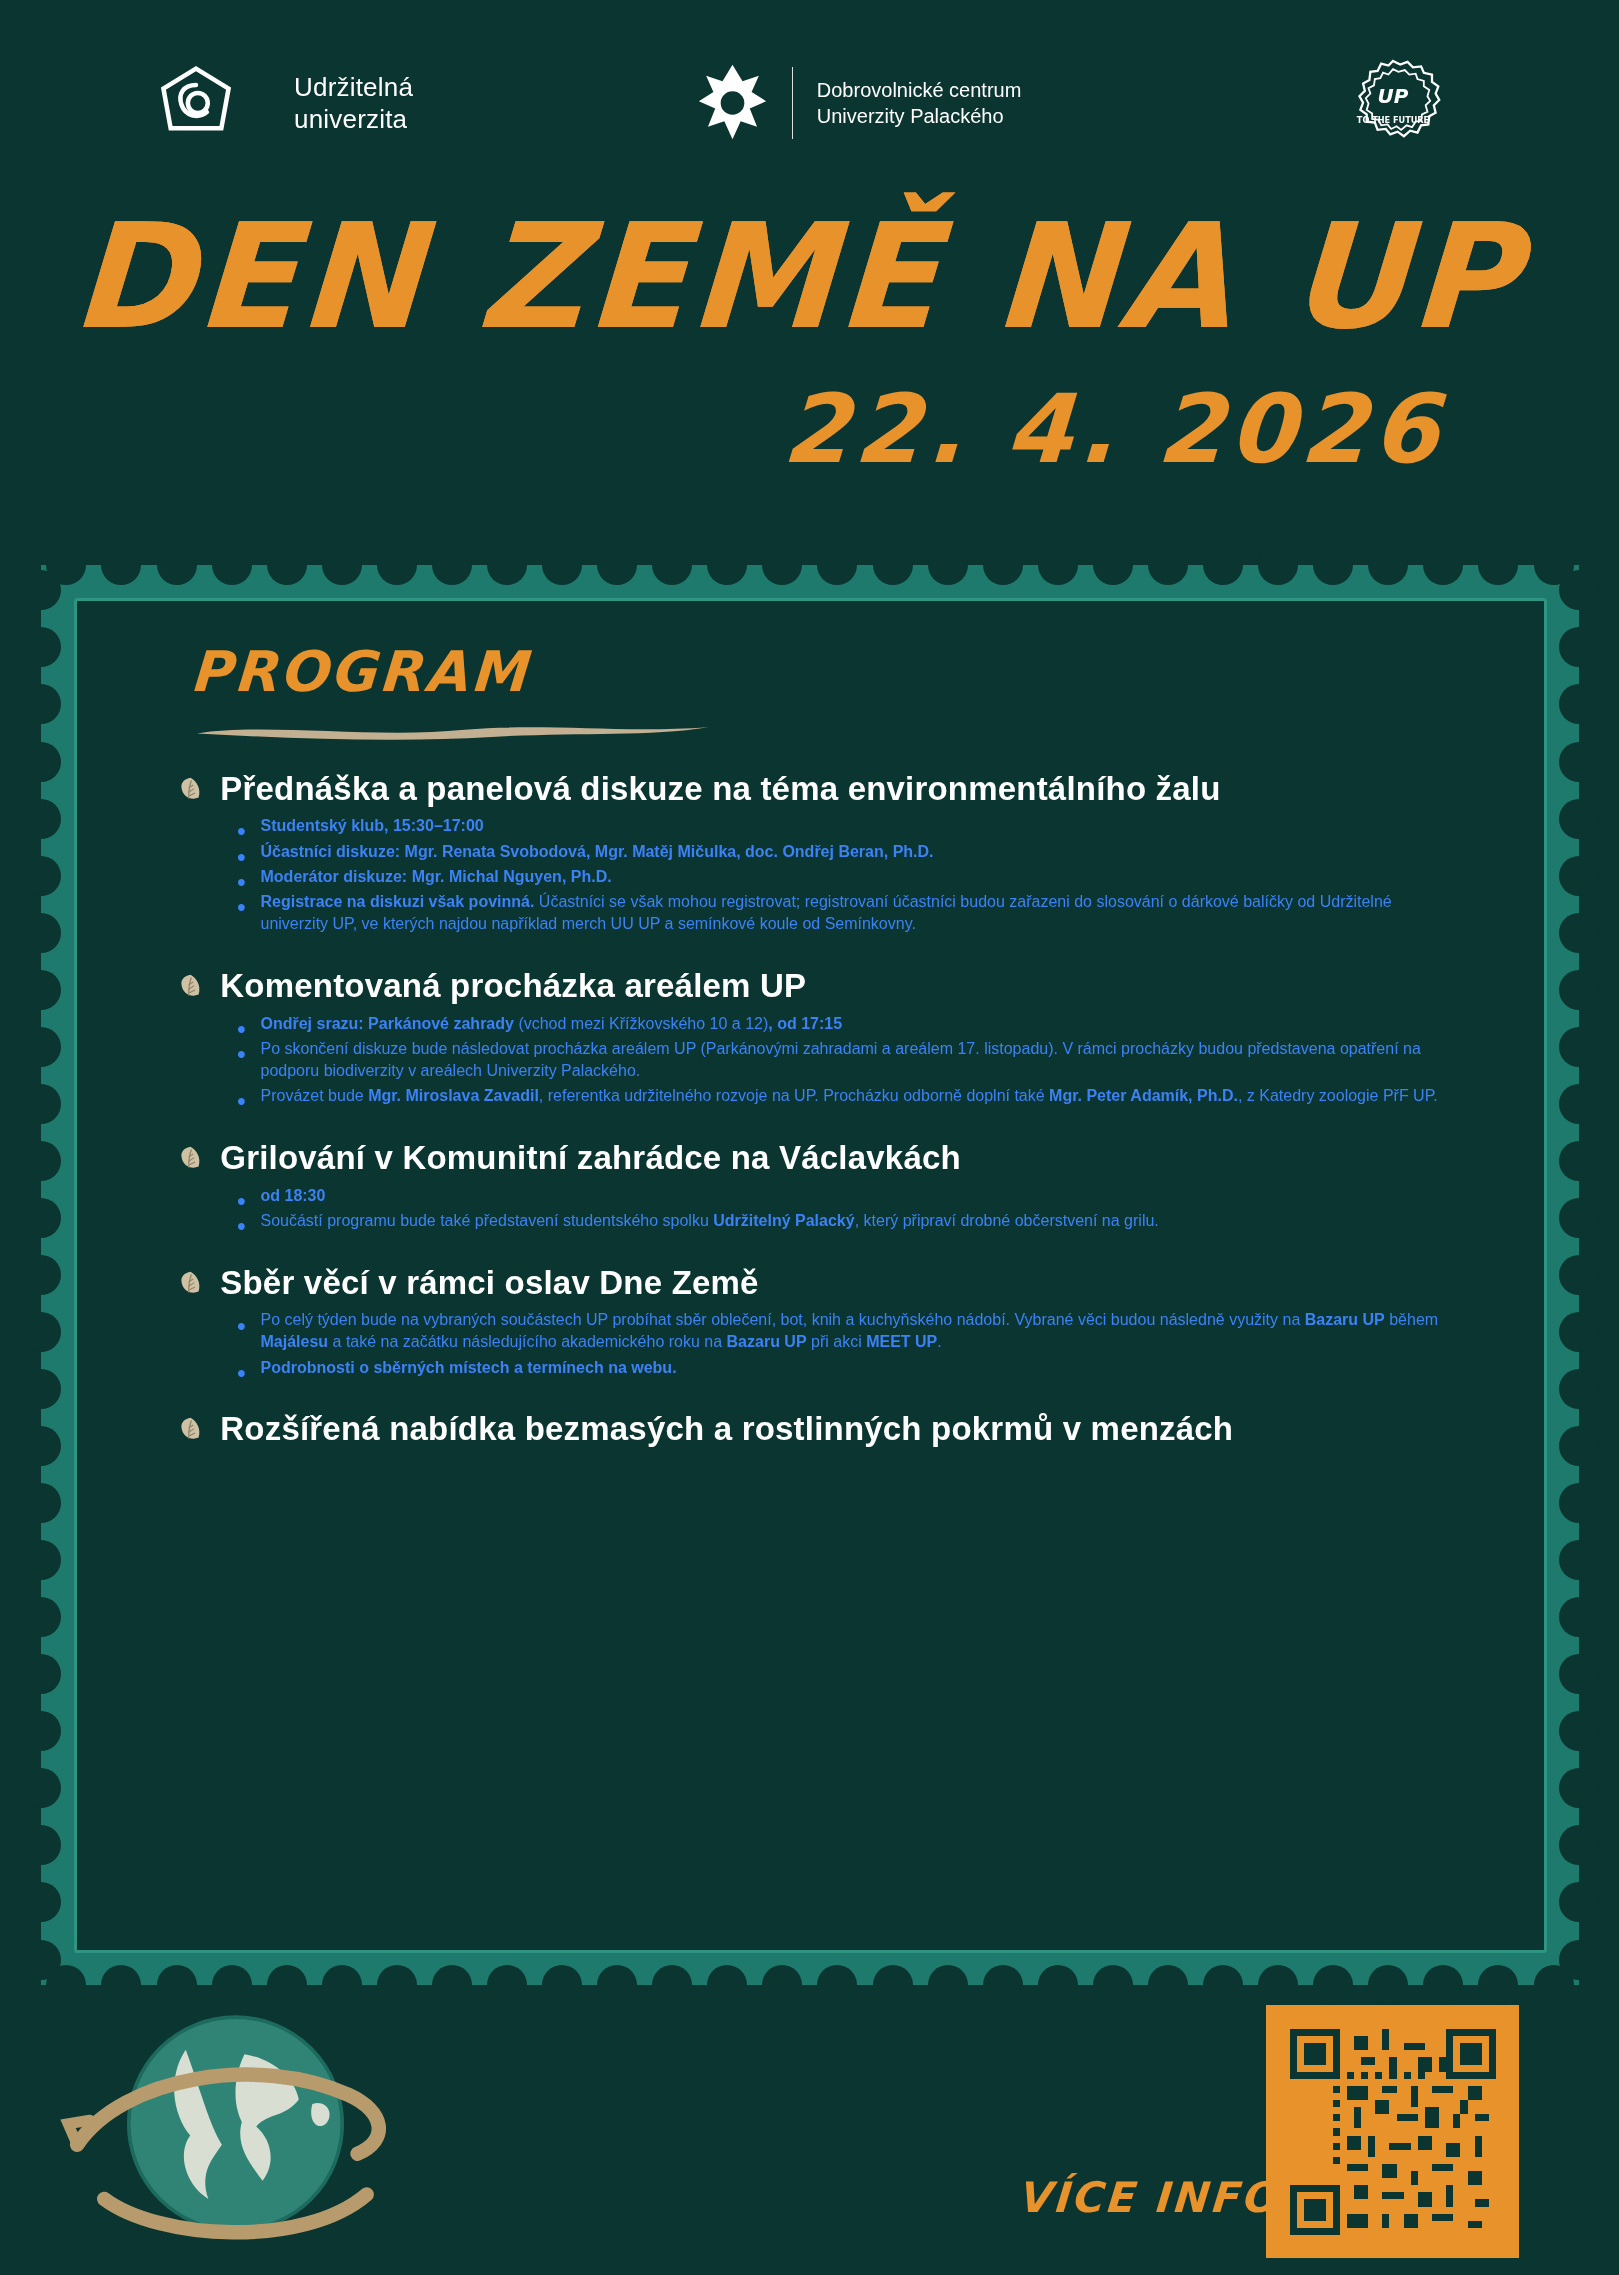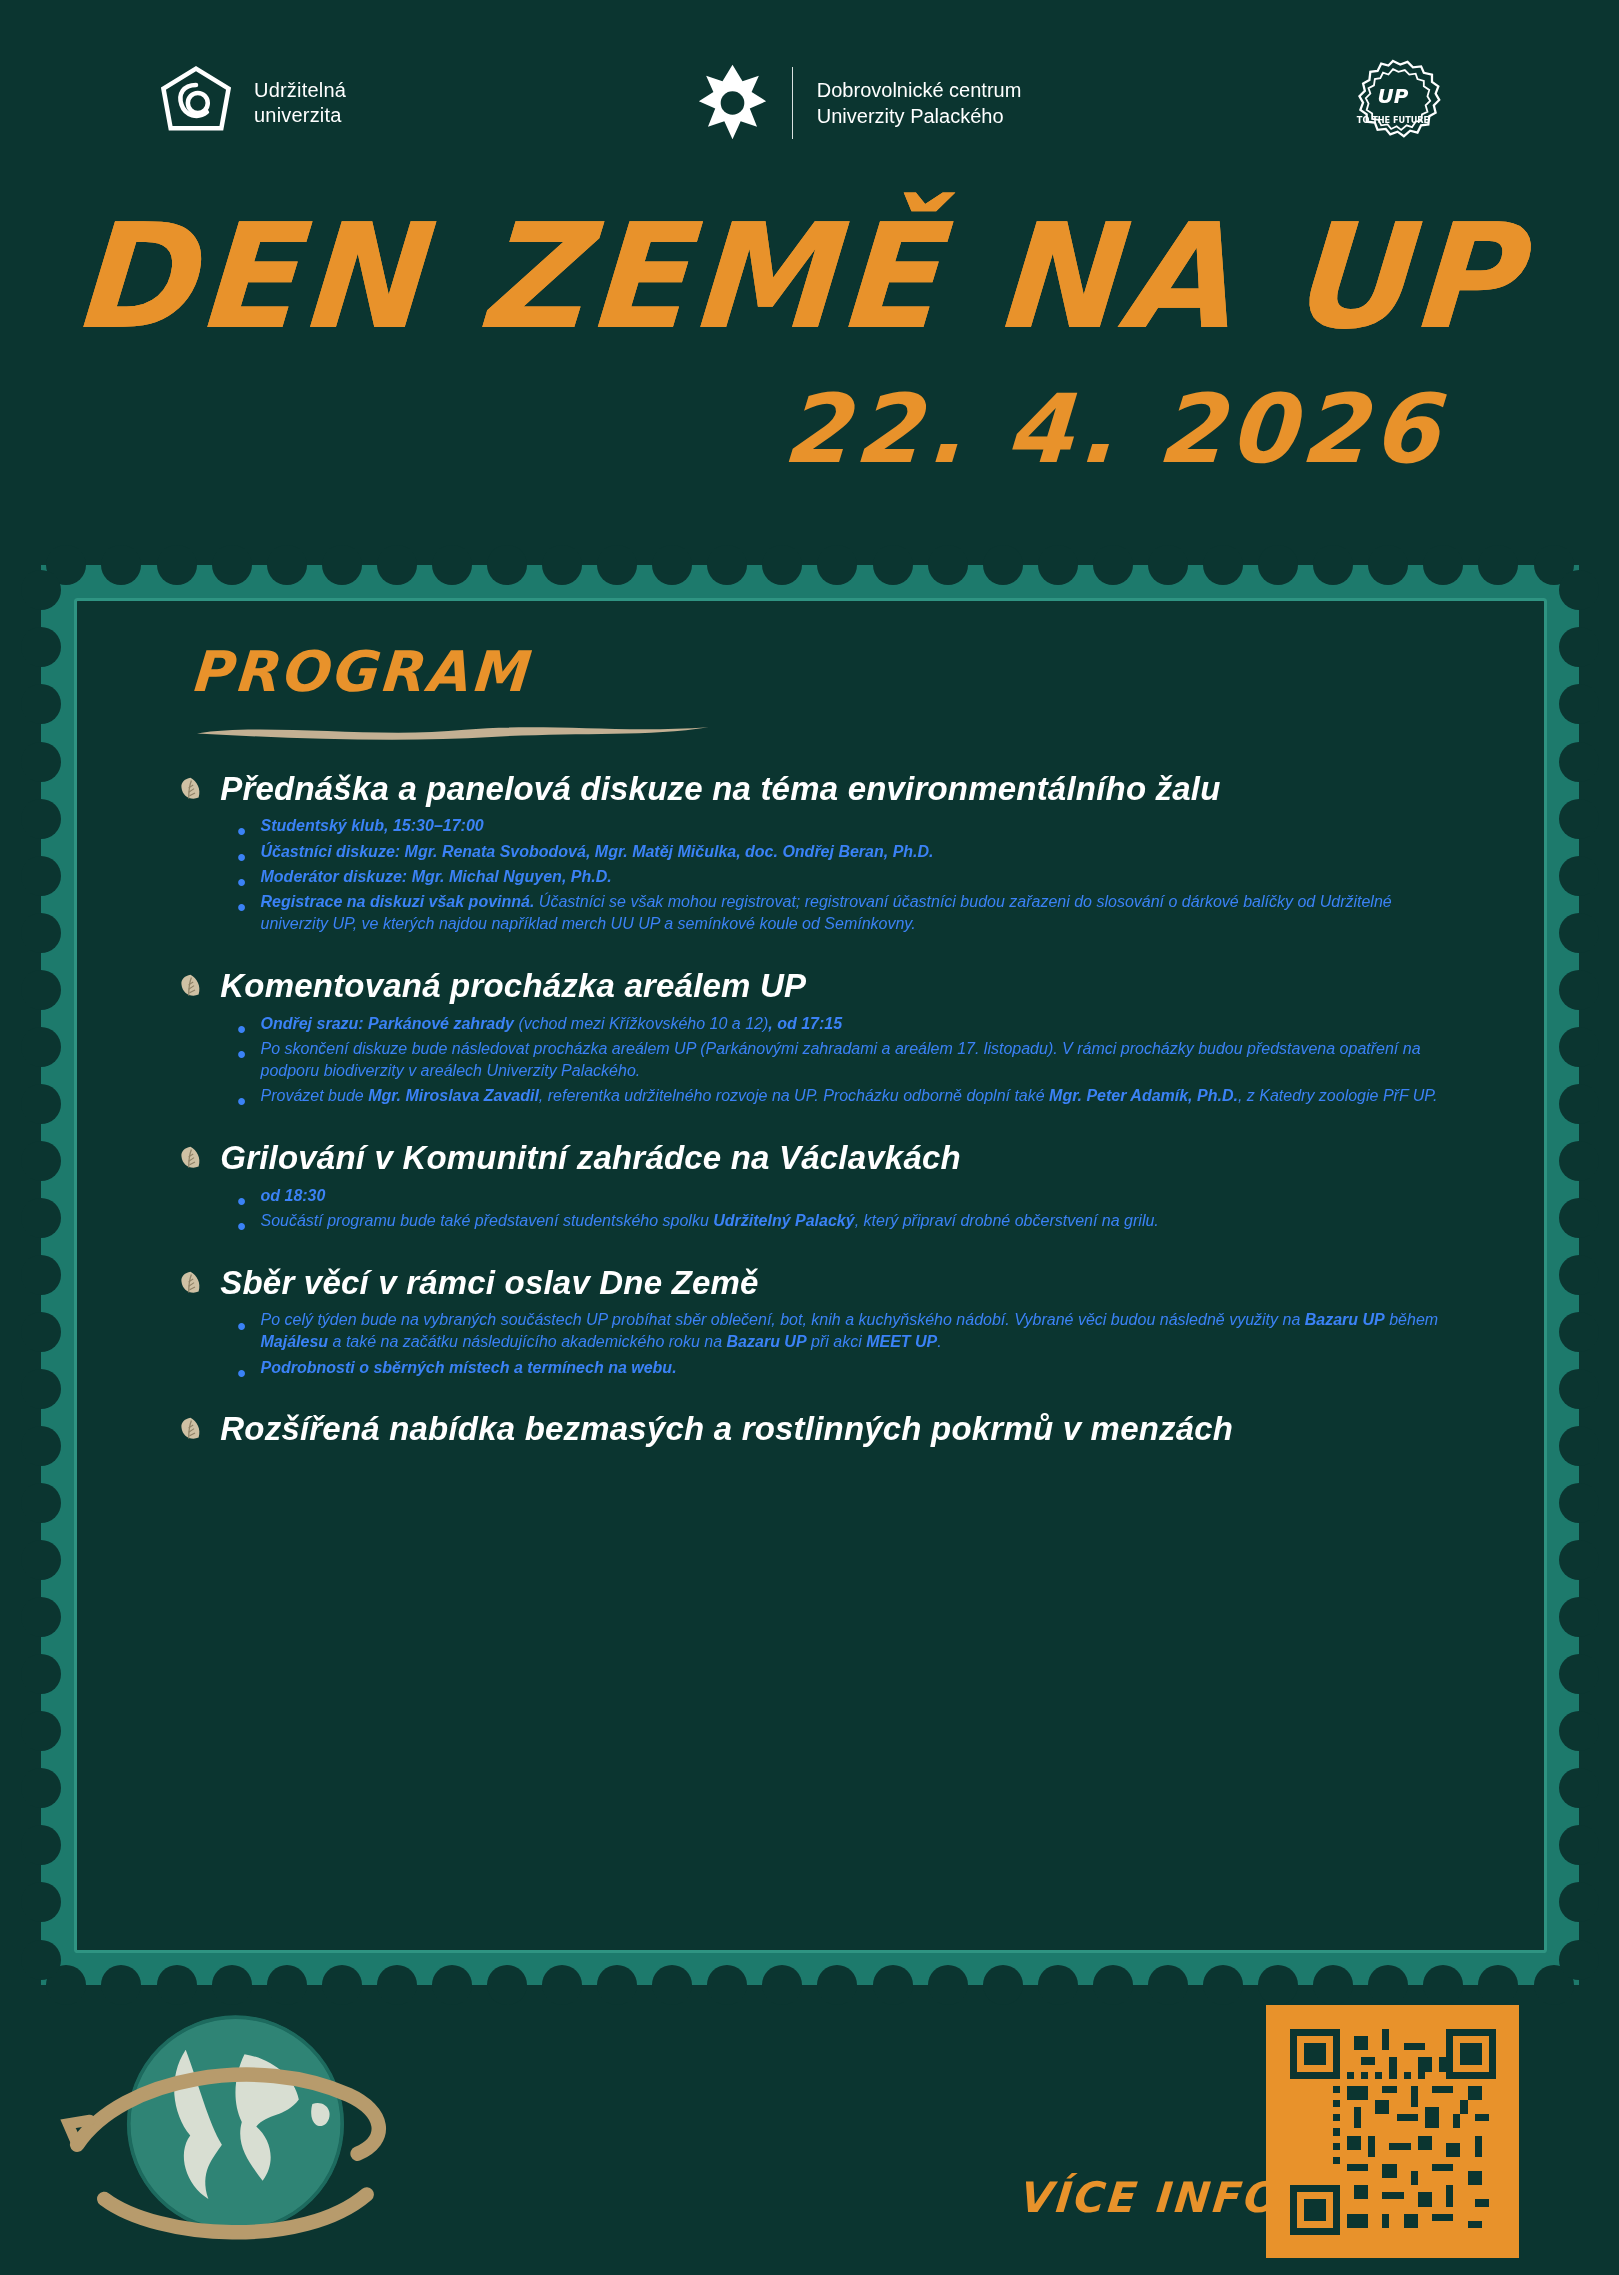--- a/index.html
+++ b/index.html
@@ -26,21 +26,21 @@
     position: absolute;
     left: 158px; top: 11px;
     display: flex; align-items: center; gap: 20px;
   }
   .logo-uu .mark {
     width: 76px; height: 76px;
     position: relative;
   }
   .logo-uu .mark svg { display:block; }
   .logo-uu .txt {
-    font-size: 20px; line-height: 1.25; font-weight: 400; letter-spacing: 0.2px;
+    font-size: 26px; line-height: 1.25; font-weight: 400; letter-spacing: 0.2px; margin-left: 40px;
   }
   .logo-dc {
     position: absolute;
     left: 697px; top: 9px;
     display: flex; align-items: center; gap: 23.5px;
   }
   .logo-dc .mark { width: 71px; height: 80px; }
   .logo-dc .divider {
     width: 1.8px; height: 72px; background: #ffffff; opacity: .85;
   }
@@ -132,21 +132,21 @@
     font-size: 56px;
     letter-spacing: 2.7px;
     margin: 38px 0 0 118px;
     transform: skewX(-6deg);
   }
   .brush {
     margin: 14.5px 0 0 116px;
     width: 525px; height: 23.5px;
   }
 
-  .content { padding: 23.5px 87px 0 100px; font-style: italic; }
+  .content { padding: 23.5px 87px 0 100px; }
 
   .item { margin-bottom: 31px; }
   .item:last-child { margin-bottom: 0; }
 
   .item-head {
     display: flex;
     align-items: flex-start;
     gap: 16.3px;
     margin-bottom: 7.2px;
   }

